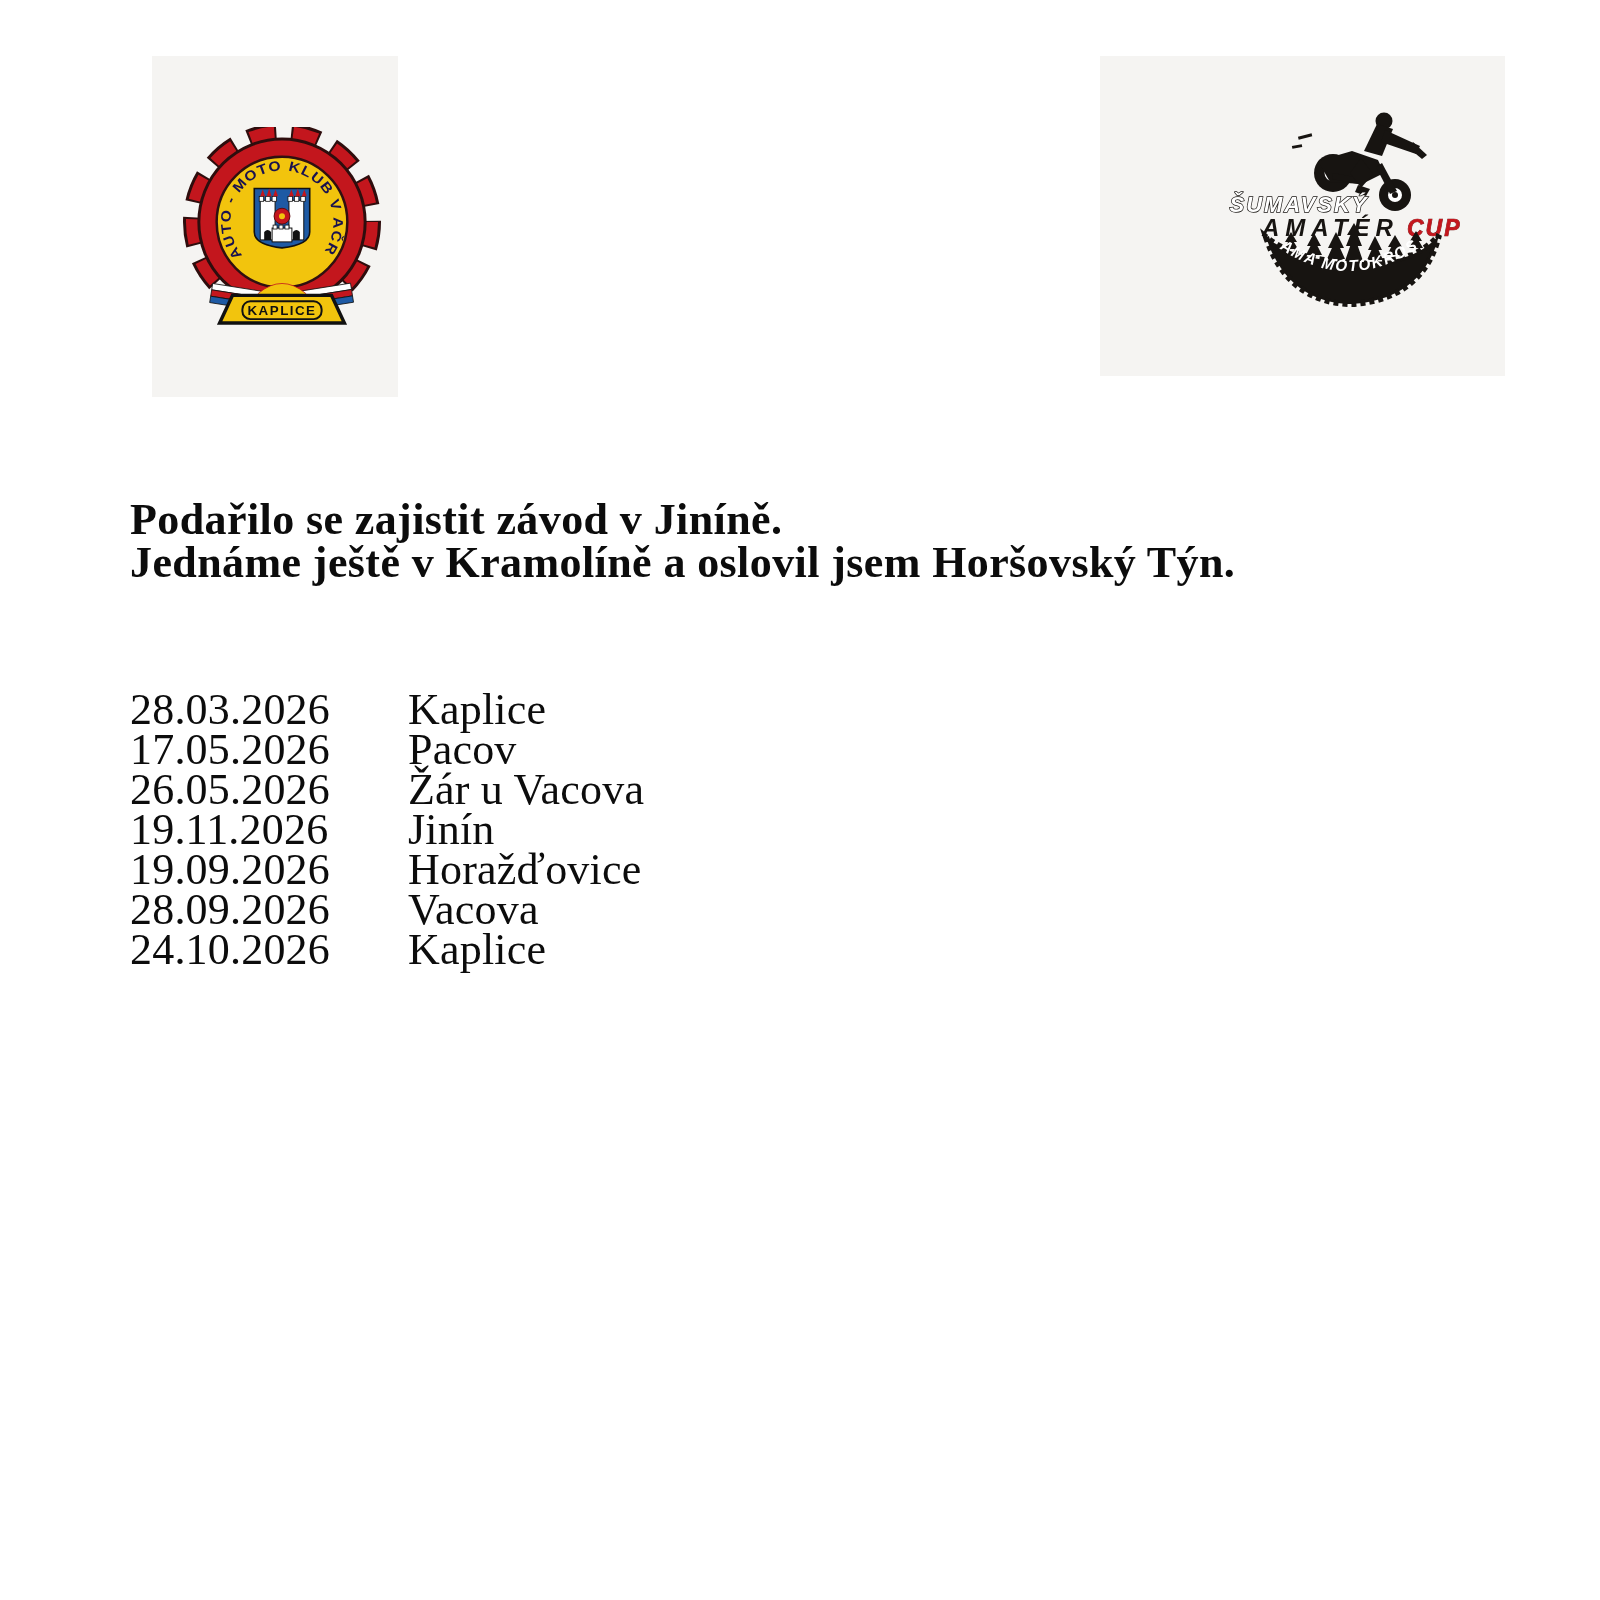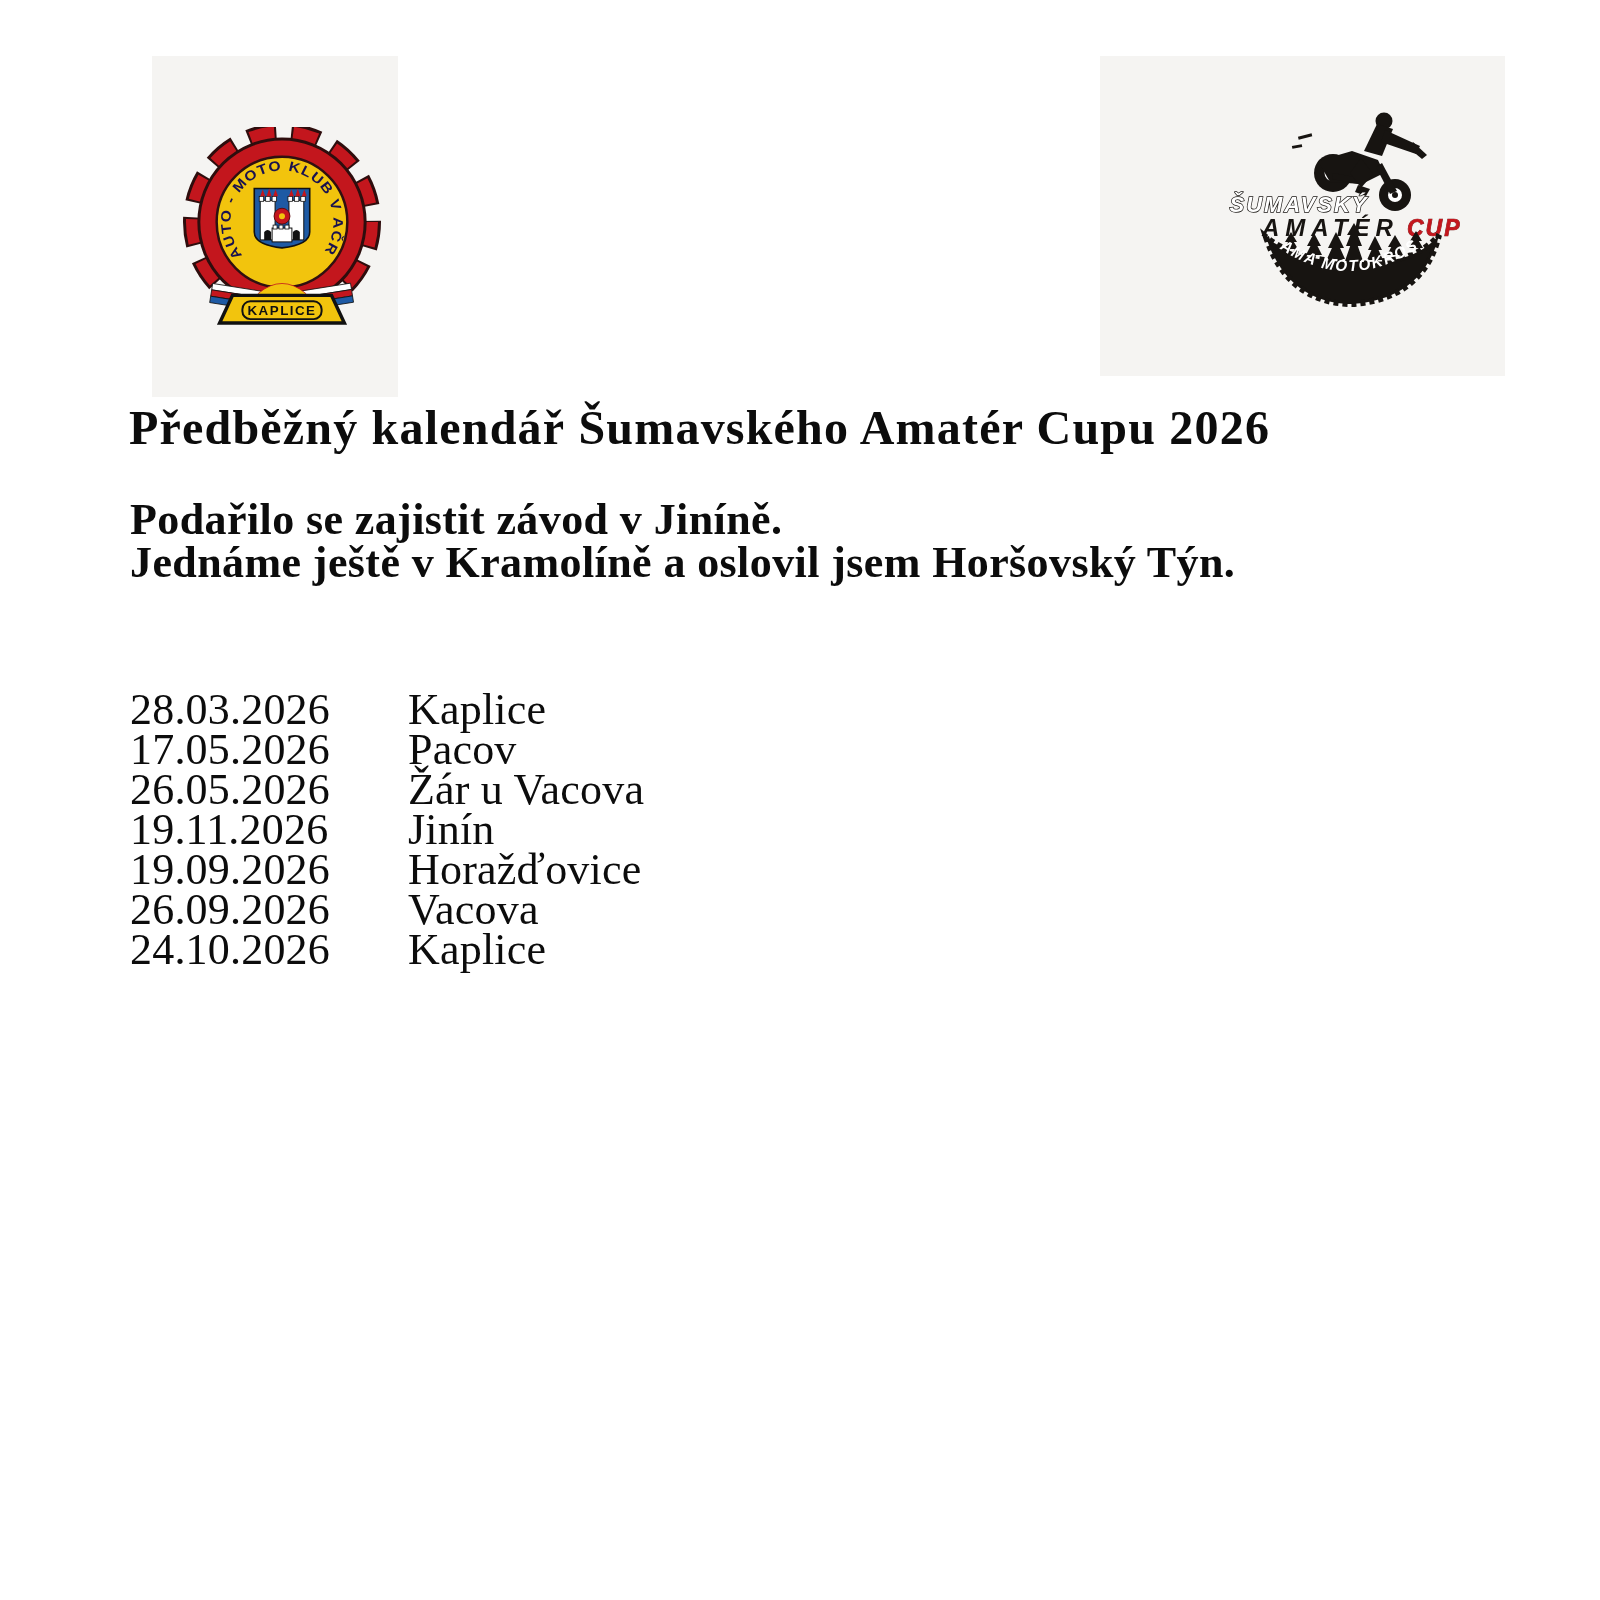--- a/index.html
+++ b/index.html
@@ -170,21 +170,20 @@
       </g>
       <defs>
         <path id="ama-arc" d="M62 143 Q138 196 216 137" fill="none"></path>
       </defs>
       <text font-size="16" font-weight="bold" font-style="italic" fill="#ffffff" letter-spacing="2">
         <textPath href="#ama-arc" startOffset="4" textLength="150" lengthAdjust="spacingAndGlyphs">AMA MOTOKROS</textPath>
       </text>
     </g>
   </svg>
 
-  <div class="doc-title">Předběžný kalendář Šumavského Amatér Cupu 2026</div>
 
   <div class="doc-para">
     <span>Podařilo se zajistit závod v Jiníně.</span>
     <span class="doc-line2">Jednáme ještě v Kramolíně a oslovil jsem Horšovský Týn.</span>
   </div>
 
 
   <div class="schedule">
     <div class="row">
       <span class="date">28.03.2026</span>
@@ -200,21 +199,21 @@
     </div>
     <div class="row">
       <span class="date">19.11.2026</span>
       <span class="place">Jinín</span>
     </div>
     <div class="row">
       <span class="date">19.09.2026</span>
       <span class="place">Horažďovice</span>
     </div>
     <div class="row">
-      <span class="date">26.09.2026</span>
+      <span class="date">28.09.2026</span>
       <span class="place">Vacova</span>
     </div>
     <div class="row">
       <span class="date">24.10.2026</span>
       <span class="place">Kaplice</span>
     </div>
   </div>
 
 </div>
 

